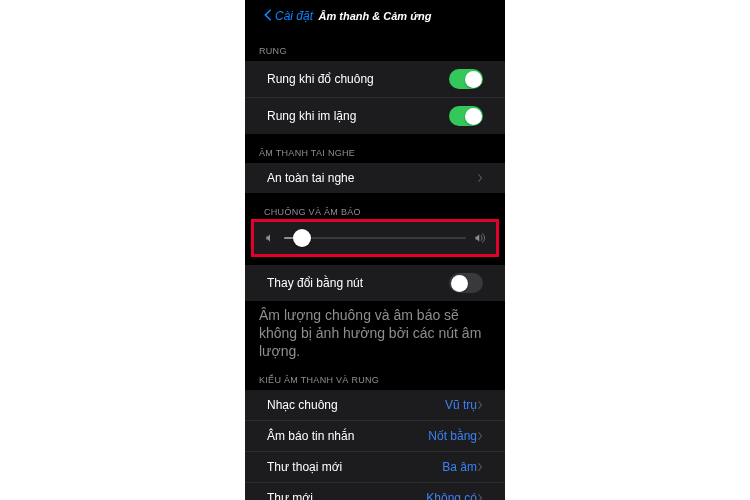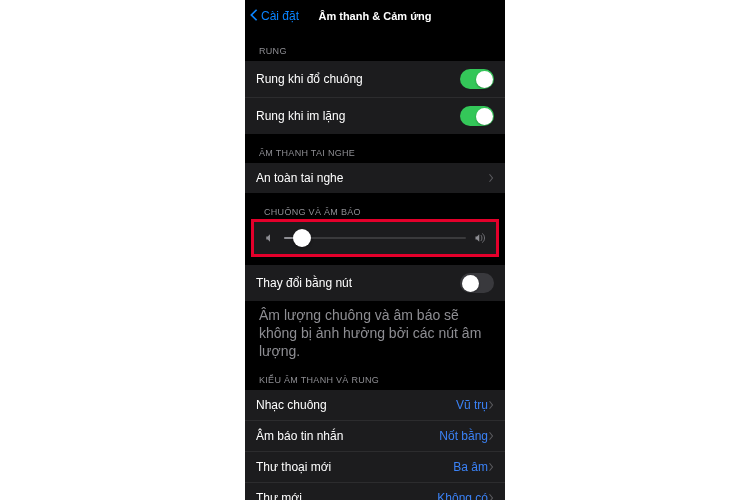--- a/index.html
+++ b/index.html
@@ -19,22 +19,23 @@
     background: #000;
     color: #fff;
     font-size: 12px;
     overflow: hidden;
     position: relative;
   }
   .navbar {
     display: flex;
     align-items: center;
     height: 32px;
-    padding: 0 4px;
-    position: relative;
+    padding: 0 18px;
+    position: relative;
+    font-style: italic;
   }
   .back {
     display: flex;
     align-items: center;
     color: #0a84ff;
     font-size: 12px;
     gap: 2px;
   }
   .back svg { width: 10px; height: 14px; }
   .title {
@@ -53,21 +54,21 @@
     letter-spacing: 0.3px;
   }
   .group {
     background: #1c1c1e;
     margin: 0;
   }
   .row {
     display: flex;
     align-items: center;
     justify-content: space-between;
-    padding: 8px 11px;
+    padding: 8px 22px;
     border-bottom: 0.5px solid #2c2c2e;
     min-height: 30px;
   }
   .row:last-child { border-bottom: none; }
   .row-label { color: #fff; font-size: 12px; }
   .row-value { color: #3b82f6; font-size: 12px; display: flex; align-items: center; }
   .chevron { color: #5a5a5e; }
   .chevron svg { width: 6px; height: 10px; display: block; }
   .toggle {
     width: 34px;

